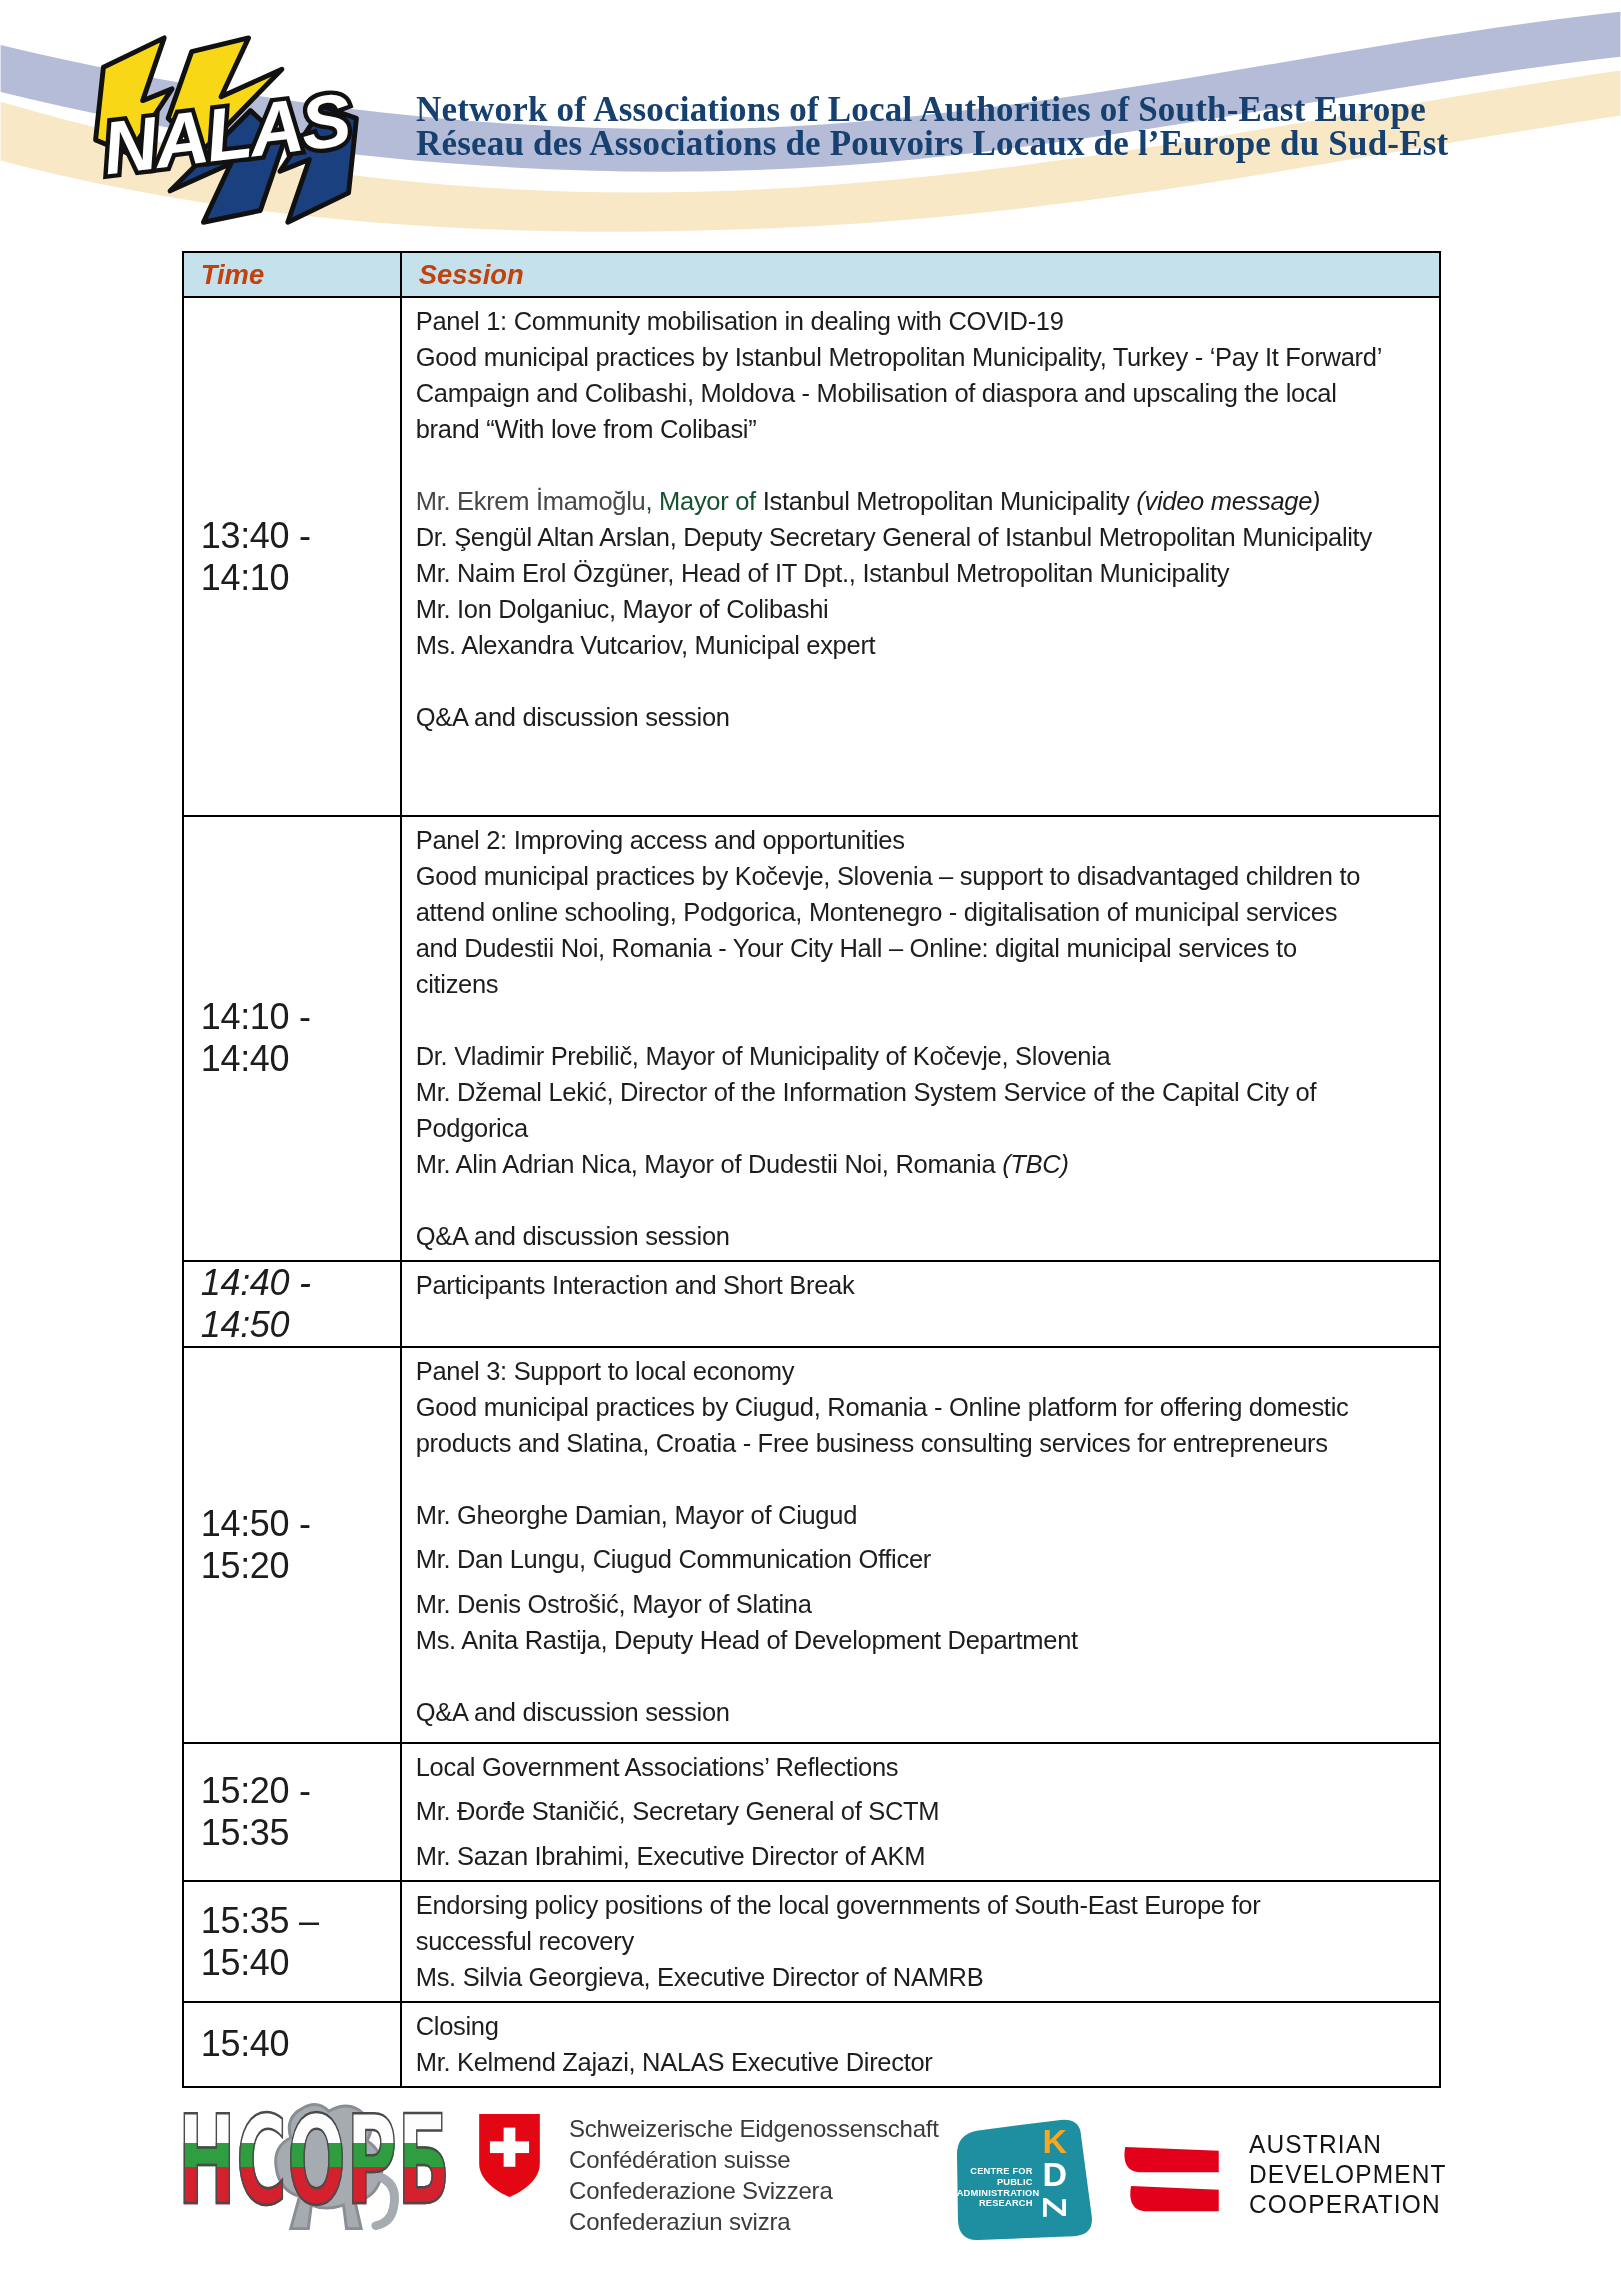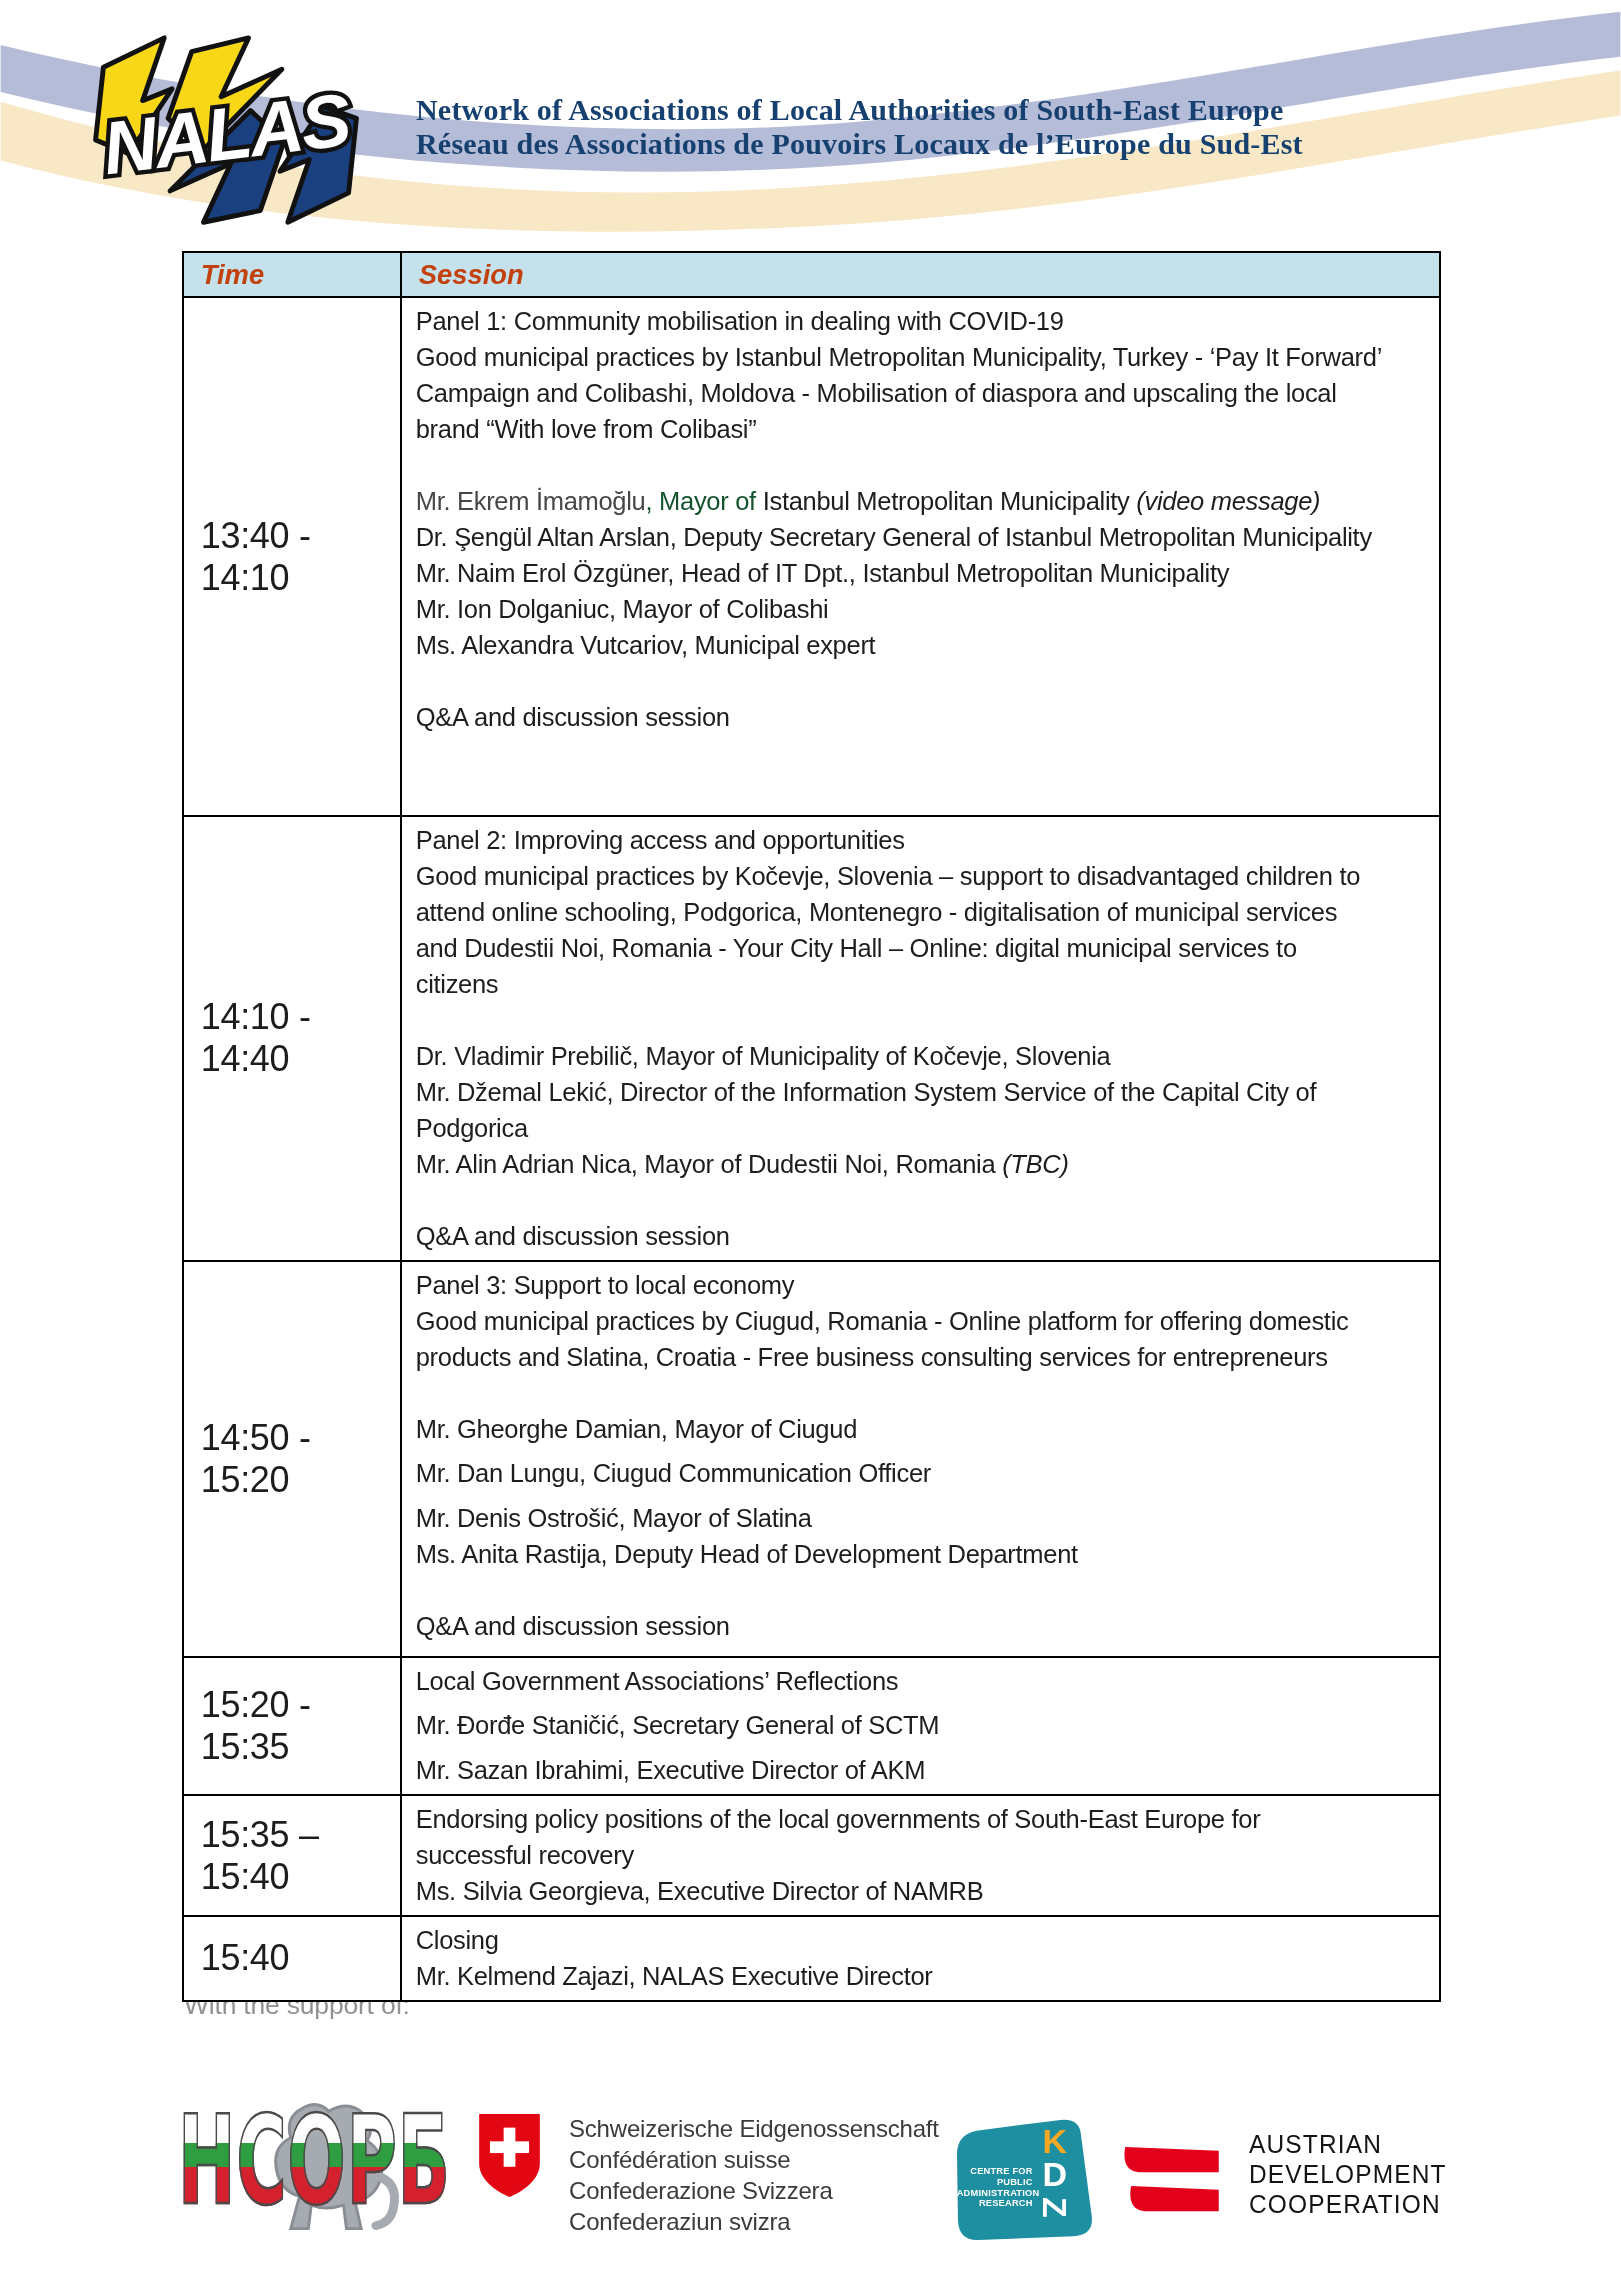--- a/index.html
+++ b/index.html
@@ -8,21 +8,21 @@
     font-family:"Liberation Sans", sans-serif;color:#1d1d1d;overflow:hidden;
   }
   
   .waves{position:absolute;left:0;top:0;z-index:0;}
   
   .nalas-logo{position:absolute;left:74px;top:23.5px;z-index:2;}
   
   .orgnames{
     position:absolute;left:416px;top:93px;z-index:2;
     font-family:"Liberation Serif", serif;font-weight:bold;
-    font-size:30px;line-height:34px;color:#16406f;letter-spacing:0.2px;
+    font-size:35px;line-height:34px;color:#16406f;letter-spacing:0.2px;
   }
   
   table.agenda{
     position:absolute;left:182px;top:251px;width:1257px;z-index:3;
     border-collapse:collapse;table-layout:fixed;background:#fff;
     border:2.9px solid #000;
   }
   .agenda th,.agenda td{border:2.9px solid #000;}
   .agenda th{
     background:#c5e1eb;text-align:left;font-style:italic;font-weight:bold;
@@ -136,20 +136,26 @@
         <td class="session-cell">
           <div class="para"><span class="b">Panel 2: Improving access and opportunities</span></div>
           <div class="para"><span>Good municipal practices by </span><span class="b">Kočevje, Slovenia</span><span> – support to disadvantaged children to attend online schooling, </span><span class="b">Podgorica, Montenegro</span><span> - digitalisation of municipal services and </span><span class="b">Dudestii Noi, Romania -</span><span> Your City Hall – Online: digital municipal services to citizens</span></div>
           <div class="para gap-l"><span class="b">Dr. Vladimir Prebilič</span><span>, Mayor of Municipality of Kočevje, Slovenia</span></div>
           <div class="para"><span class="b">Mr. Džemal Lekić,</span><span> Director of the Information System Service of the Capital City of Podgorica</span></div>
           <div class="para"><span class="b">Mr. Alin Adrian Nica</span><span>, Mayor of Dudestii Noi, Romania </span><span class="i">(TBC)</span></div>
           <div class="para gap-l"><span>Q&amp;A and discussion session</span></div>
         </td>
       </tr>
       <tr>
+        <td class="time-cell italic" style="height: 35px;">14:40 - 14:50</td>
+        <td class="session-cell">
+          <div class="para"><span class="b">Participants Interaction and Short Break</span></div>
+        </td>
+      </tr>
+      <tr>
         <td class="time-cell" style="height: 394px;">14:50 - 15:20</td>
         <td class="session-cell">
           <div class="para"><span class="b">Panel 3: Support to local economy</span></div>
           <div class="para"><span>Good municipal practices by </span><span class="b">Ciugud, Romania</span><span> - Online platform for offering domestic products and </span><span class="b">Slatina, Croatia</span><span> - Free business consulting services for entrepreneurs</span></div>
           <div class="para gap-l"><span class="b">Mr. Gheorghe Damian</span><span>, Mayor of Ciugud</span></div>
           <div class="para gap-s"><span class="b">Mr. Dan Lungu</span><span>, Ciugud Communication Officer</span></div>
           <div class="para gap-s"><span class="b">Mr. Denis Ostrošić</span><span>, Mayor of Slatina</span></div>
           <div class="para"><span class="b">Ms. Anita Rastija</span><span>, Deputy Head of Development Department</span></div>
           <div class="para gap-l"><span>Q&amp;A and discussion session</span></div>
         </td>

